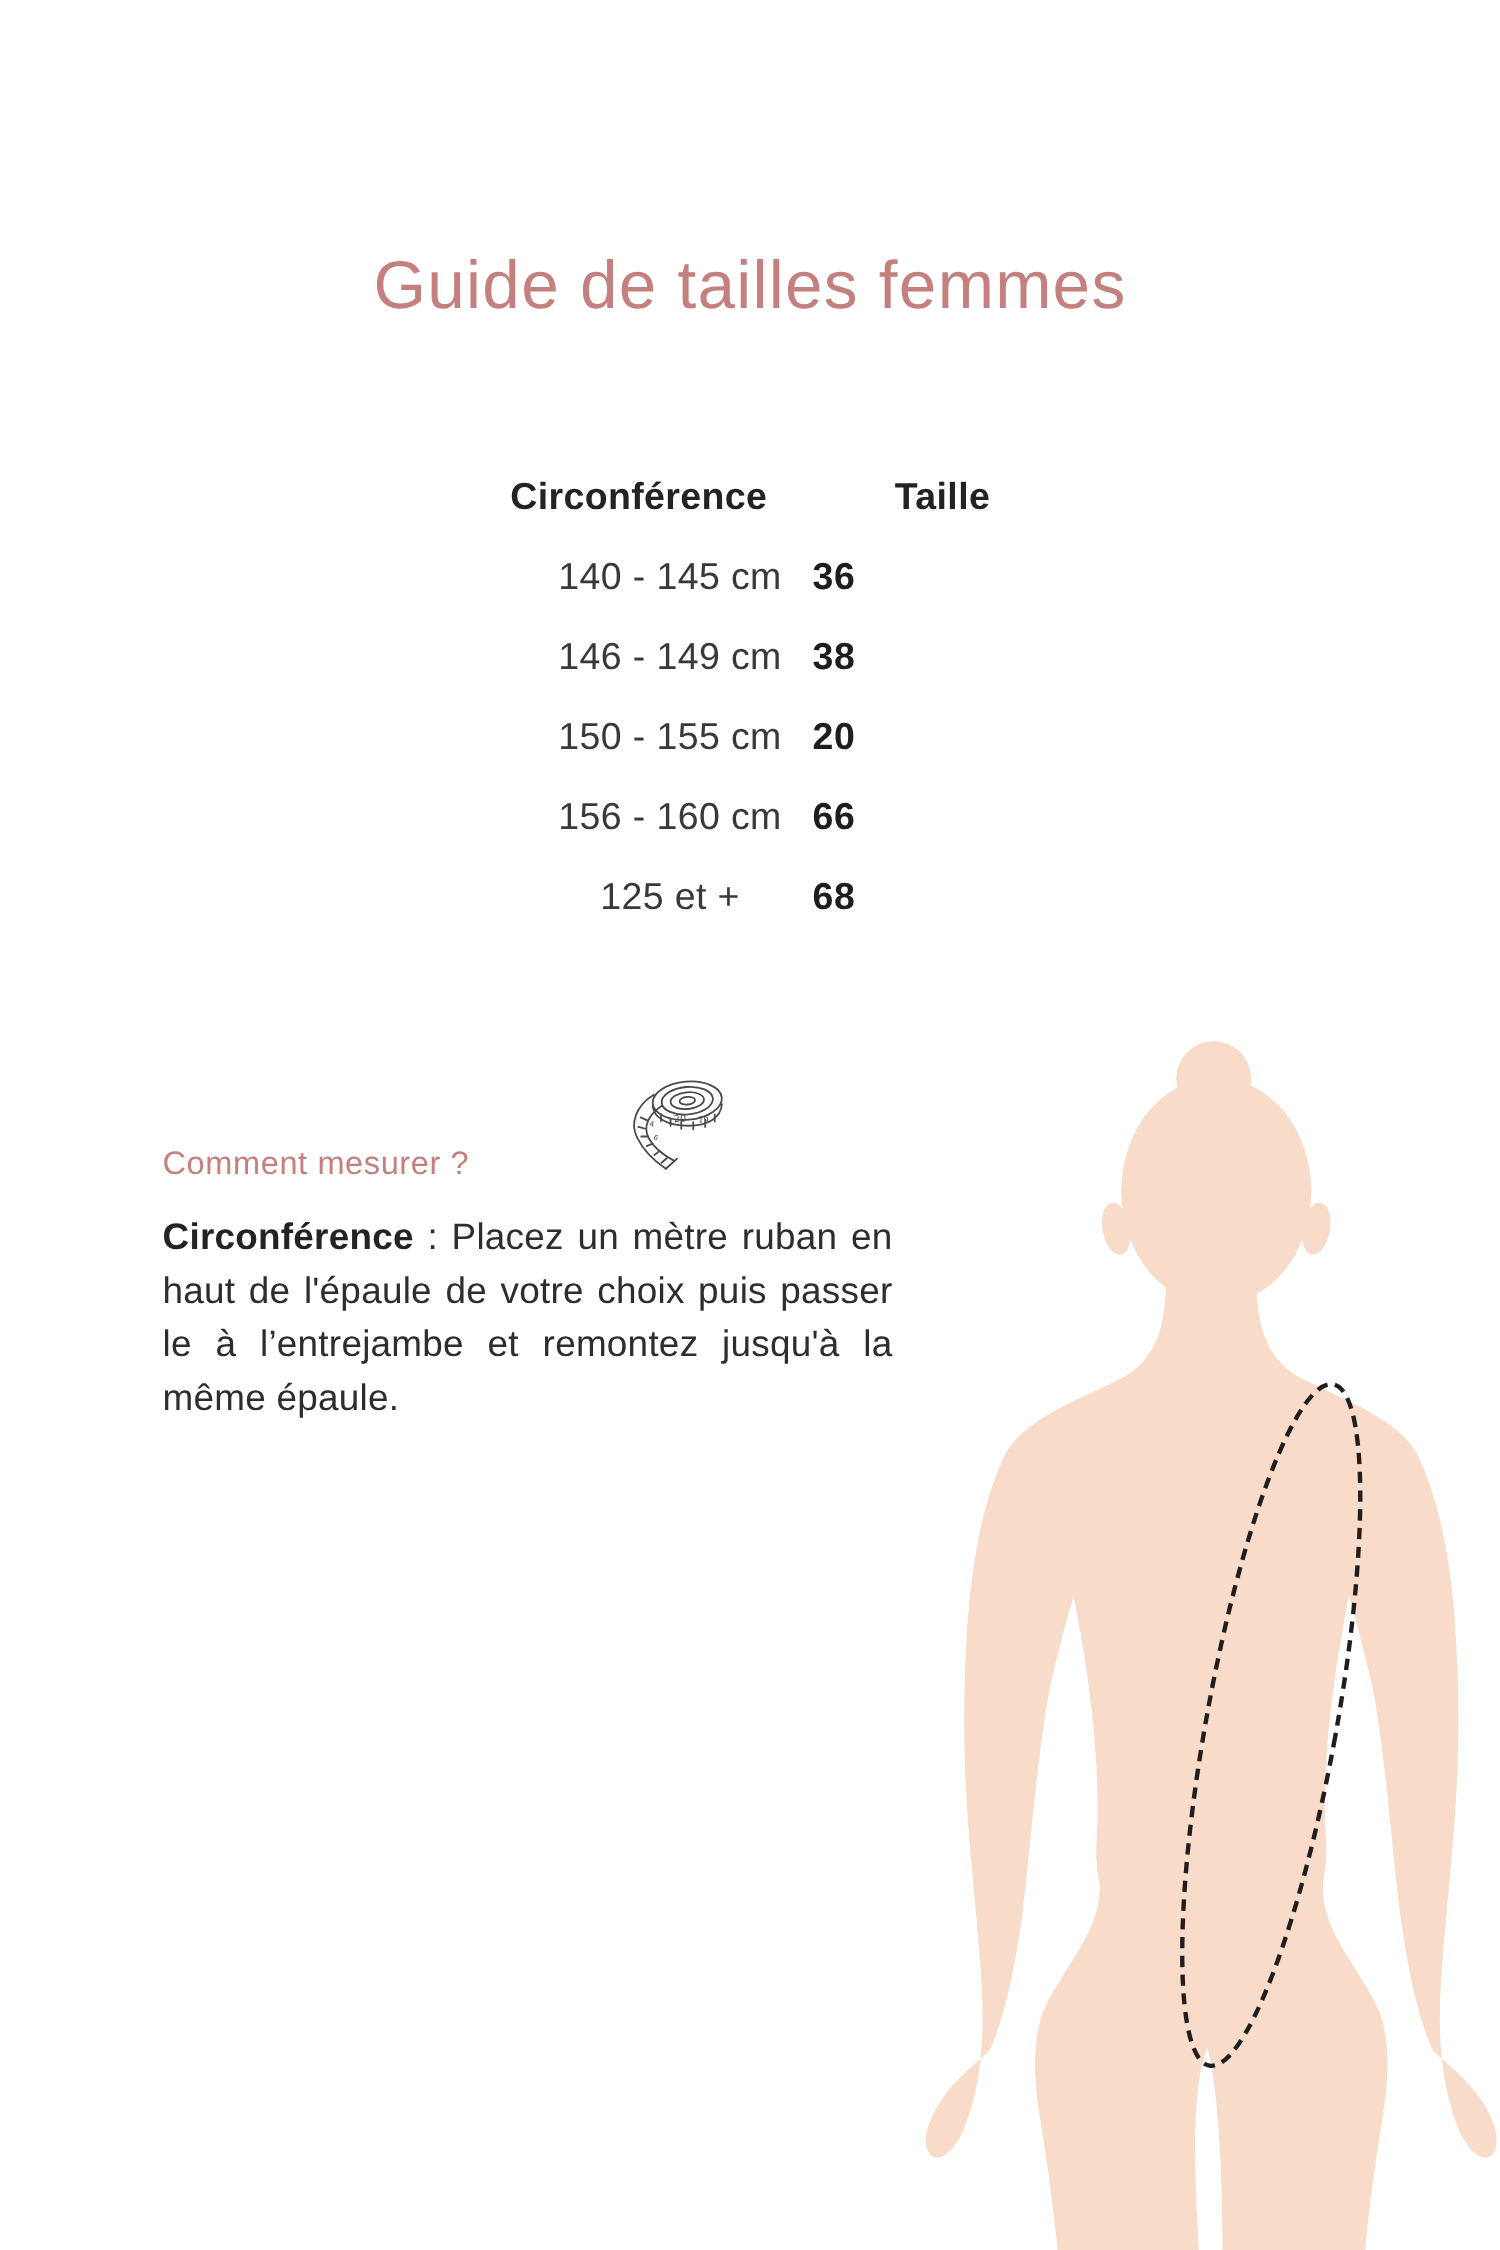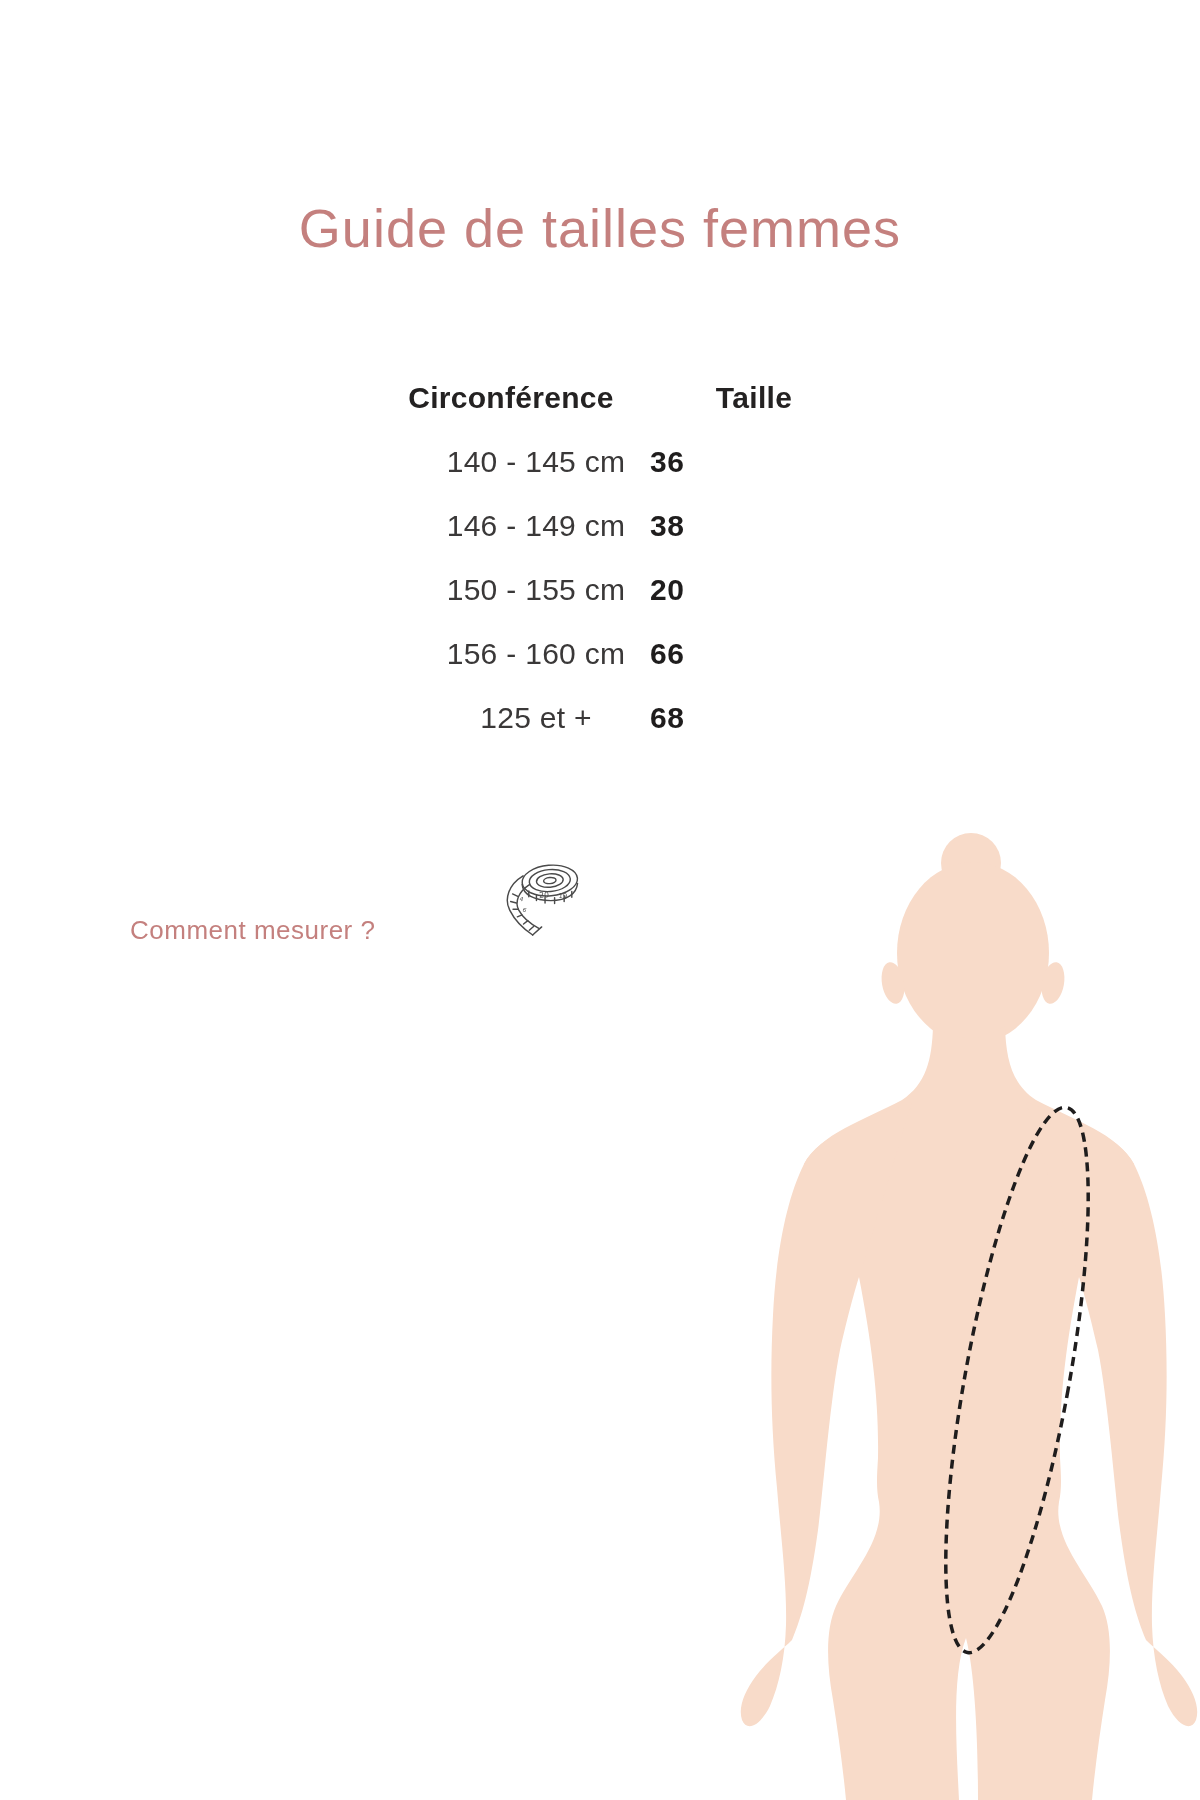--- a/index.html
+++ b/index.html
@@ -83,20 +83,21 @@
       <path d="M10,38 l5.5,2.5 M8,46 l6,1.5 M10.5,54 l5.5,0 M15,62 l5,-2 M21.5,69.5 l4.5,-3.5 M27.5,76 l4.5,-4"></path>
     </g>
     <g fill="#4a4a4a" stroke="none" font-family="DejaVu Sans, sans-serif">
       <text x="38" y="42" font-size="8" transform="rotate(-3 38 42)">20</text>
       <text x="58" y="42" font-size="7" transform="rotate(4 58 42)">19</text>
       <text x="17" y="45" font-size="6" transform="rotate(15 17 45)">4</text>
       <text x="20" y="56" font-size="6" transform="rotate(25 20 56)">6</text>
     </g>
   </svg>
 
+  <p class="measure-paragraph"><span class="b">Circonférence</span><span> : Placez un mètre ruban en haut de l'épaule de votre choix puis passer le à l’entrejambe  et remontez jusqu'à la même épaule.</span></p>
 
   <svg class="silhouette" viewBox="0 0 520 1100" xmlns="http://www.w3.org/2000/svg">
     <g fill="#f8dbc9" stroke="none">
       <circle cx="291" cy="163" r="30"></circle>
       <ellipse cx="293" cy="253" rx="76" ry="91"></ellipse>
       <ellipse cx="213" cy="283" rx="11" ry="21" transform="rotate(-10 213 283)"></ellipse>
       <ellipse cx="373" cy="283" rx="11" ry="21" transform="rotate(10 373 283)"></ellipse>
       <path d="
         M 253,326
         C 252,360 246,384 222,400

